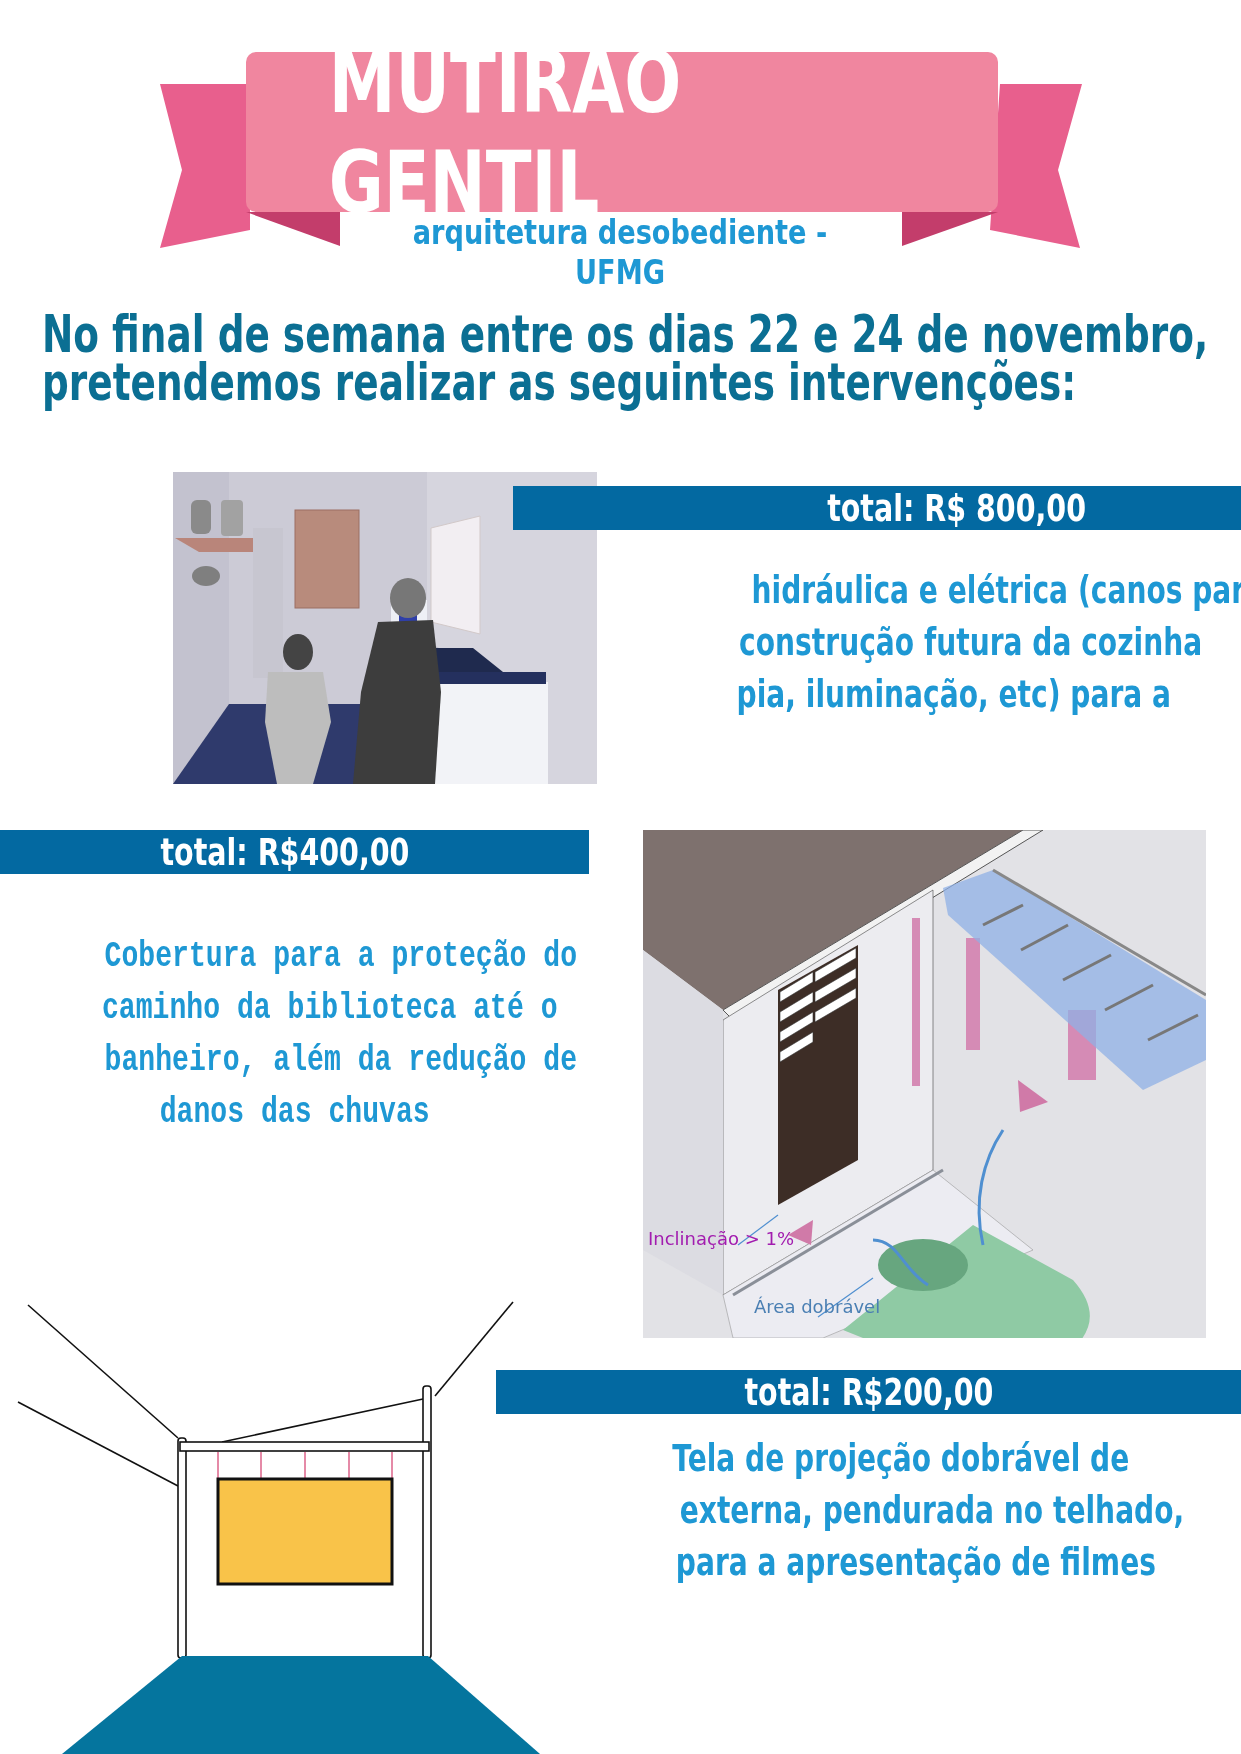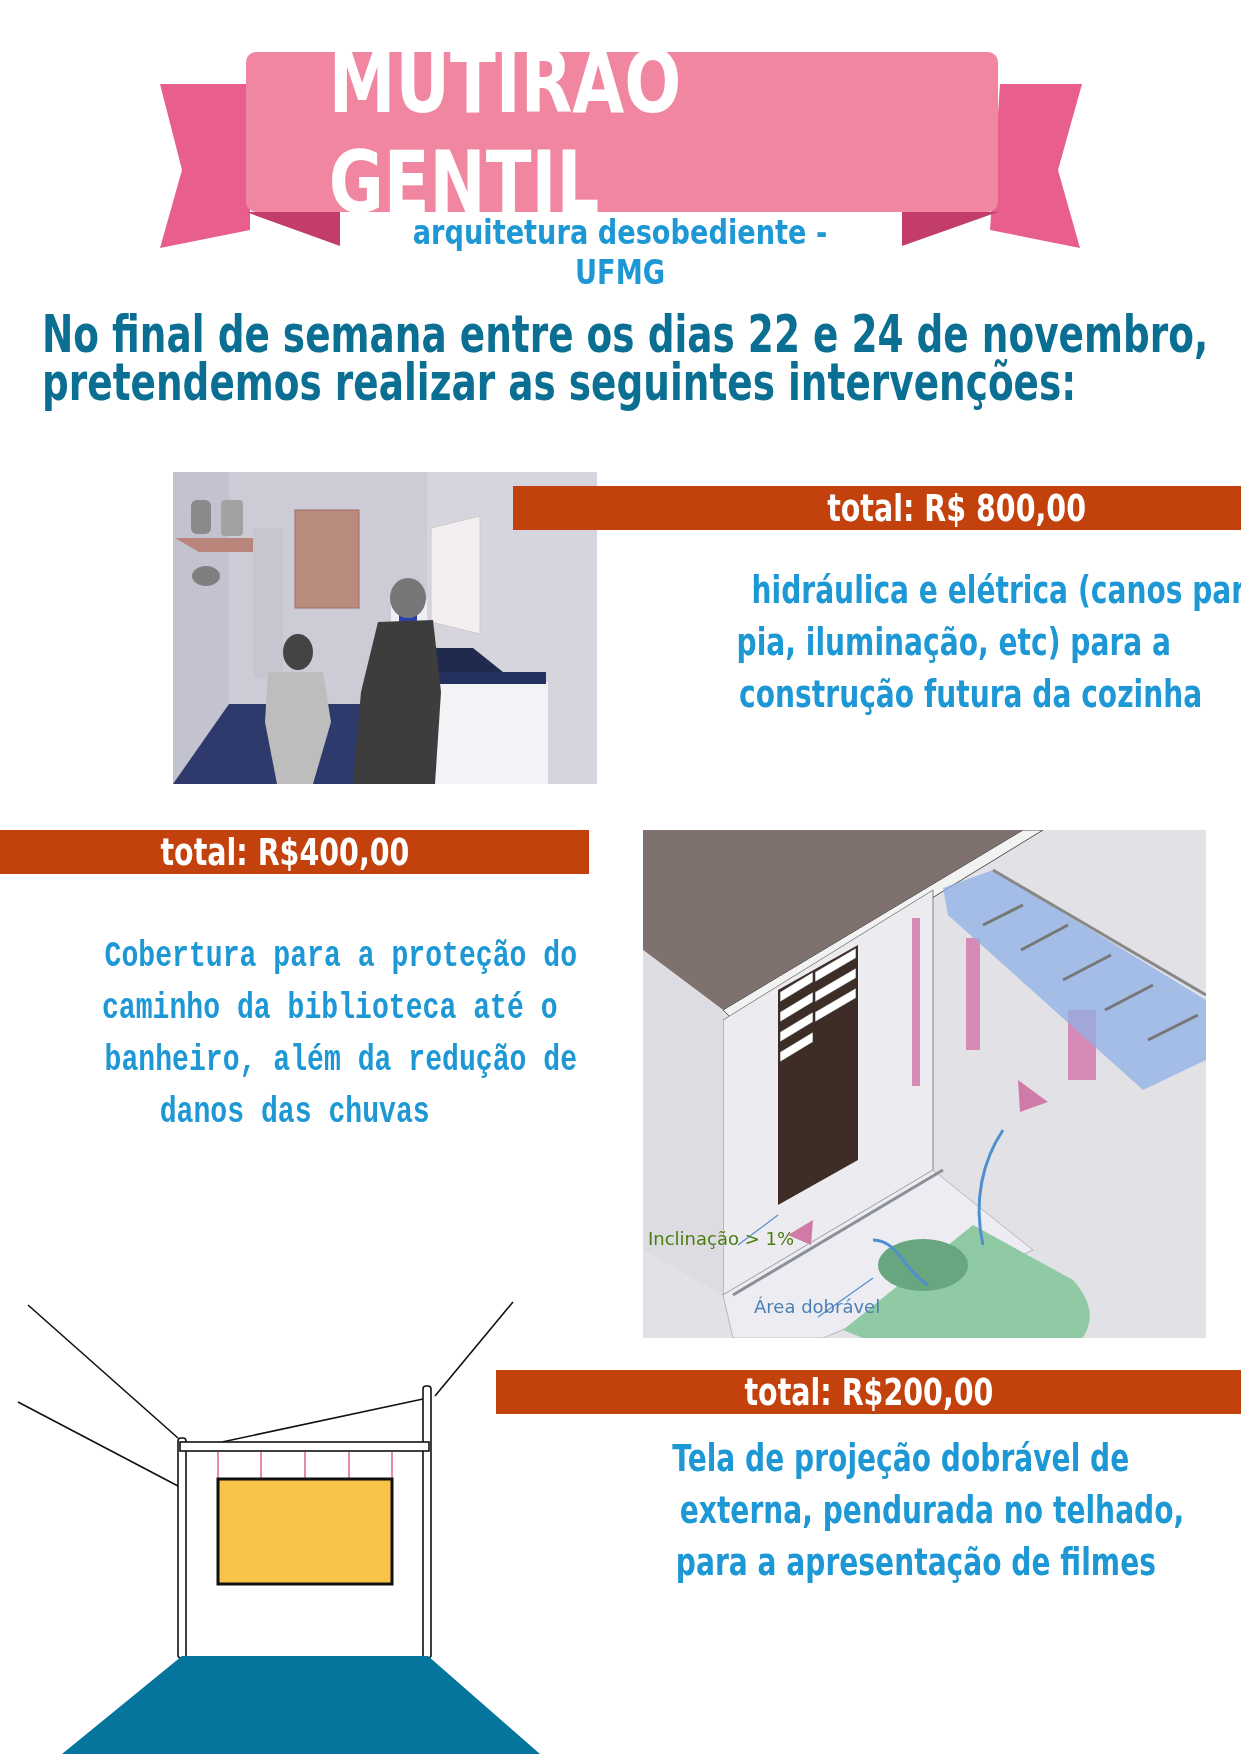--- a/index.html
+++ b/index.html
@@ -2,21 +2,21 @@
 <html><head>
 <meta charset="utf-8">
 <style>
   html, body { margin: 0; padding: 0; background: #ffffff; }
   body { width: 1241px; height: 1754px; position: relative; overflow: hidden; font-family: "DejaVu Sans", sans-serif; }
   .abs { position: absolute; }
   .ribbon-main { position: absolute; left: 246px; top: 52px; width: 752px; height: 160px; background: #f0869f; border-radius: 10px; }
   .title { position: absolute; left: 246px; top: 52px; width: 752px; height: 160px; display: flex; align-items: center; justify-content: center; color: #ffffff; font-size: 86px; font-weight: bold; transform: scaleX(0.78); transform-origin: center; letter-spacing: 0px; }
   .subtitle { position: absolute; left: 340px; top: 212px; width: 560px; text-align: center; color: #1e98d4; font-size: 34px; font-weight: bold; transform: scaleX(0.8); transform-origin: center; }
   .intro { position: absolute; left: 42px; top: 310px; width: 1300px; color: #0b6f93; font-size: 52px; font-weight: bold; line-height: 48px; transform: scaleX(0.72); transform-origin: left top; white-space: nowrap; }
-  .bar { position: absolute; background: #c2410c; height: 44px; color: #fff; font-size: 38px; font-weight: bold; display: flex; align-items: center; }
+  .bar { position: absolute; background: #0369a1; height: 44px; color: #fff; font-size: 38px; font-weight: bold; display: flex; align-items: center; }
   .bar span { display: inline-block; transform: scaleX(0.75); }
   .desc { position: absolute; color: #1e98d4; font-size: 37px; font-weight: bold; text-align: center; line-height: 52px; }
   .desc span.inner { display: inline-block; transform: scaleX(0.76); transform-origin: center; white-space: nowrap; }
   .desc div { white-space: nowrap; }
 </style>
 </head>
 <body>
 
 <div>
   <svg class="abs" style="left:0;top:0" width="1241" height="260">
@@ -77,22 +77,22 @@
 </svg>
 
 <div class="bar" style="left:513px;top:486px;width:728px;">
   <div style="width:100%;text-align:center;padding-left:160px;box-sizing:border-box;">
     <span>total: R$ 800,00</span>
   </div>
 </div>
 
 <div class="desc" style="left:666px;top:565px;width:575px;">
   <div><span class="inner">hidráulica e elétrica (canos para a</span></div>
+  <div><span class="inner">construção futura da cozinha</span></div>
   <div><span class="inner">pia, iluminação, etc) para a</span></div>
-  <div><span class="inner">construção futura da cozinha</span></div>
 </div>
 
 <div class="bar" style="left:0;top:830px;width:589px;">
   <div style="width:570px;text-align:center;">
     <span>total: R$400,00</span>
   </div>
 </div>
 
 <div class="desc" style="left:30px;top:930px;width:530px;font-family:Liberation Mono, monospace;">
   <div><span class="inner">Cobertura para a proteção do</span></div>
@@ -145,21 +145,21 @@
 
   <path d="M200,500 L330,395 L430,450 Q470,495 415,530 L470,560 L350,560 Z" fill="#8fcaa4"></path>
   <ellipse cx="280" cy="445" rx="45" ry="26" fill="#67a67f" transform="translate(0,-10)"></ellipse>
 
   <path d="M360,300 C340,330 330,370 340,415" stroke="#4f8fd0" stroke-width="3" fill="none"></path>
   <path d="M230,410 C255,410 260,440 285,455" stroke="#4f8fd0" stroke-width="3" fill="none"></path>
 
   <line x1="95" y1="415" x2="135" y2="385" stroke="#4f8fd0" stroke-width="1.2"></line>
   <line x1="175" y1="487" x2="230" y2="448" stroke="#4f8fd0" stroke-width="1.2"></line>
 </svg>
-<div class="abs" style="left:648px;top:1228px;color:#4d7c0f;font-size:18px;">Inclinação &gt; 1%</div>
+<div class="abs" style="left:648px;top:1228px;color:#a21caf;font-size:18px;">Inclinação &gt; 1%</div>
 <div class="abs" style="left:754px;top:1296px;color:#4a7fb3;font-size:18px;">Área dobrável</div>
 
 <svg class="abs" style="left:0;top:1290px" width="560" height="464">
 
   <line x1="28" y1="15" x2="178" y2="148" stroke="#111" stroke-width="1.6"></line>
   <line x1="18" y1="112" x2="178" y2="196" stroke="#111" stroke-width="1.6"></line>
   <line x1="513" y1="12" x2="435" y2="106" stroke="#111" stroke-width="1.6"></line>
   <line x1="423" y1="109" x2="222" y2="152" stroke="#111" stroke-width="1.6"></line>
 
   <rect x="178" y="148" width="8" height="220" fill="#fff" stroke="#111" stroke-width="1.6" rx="3"></rect>

